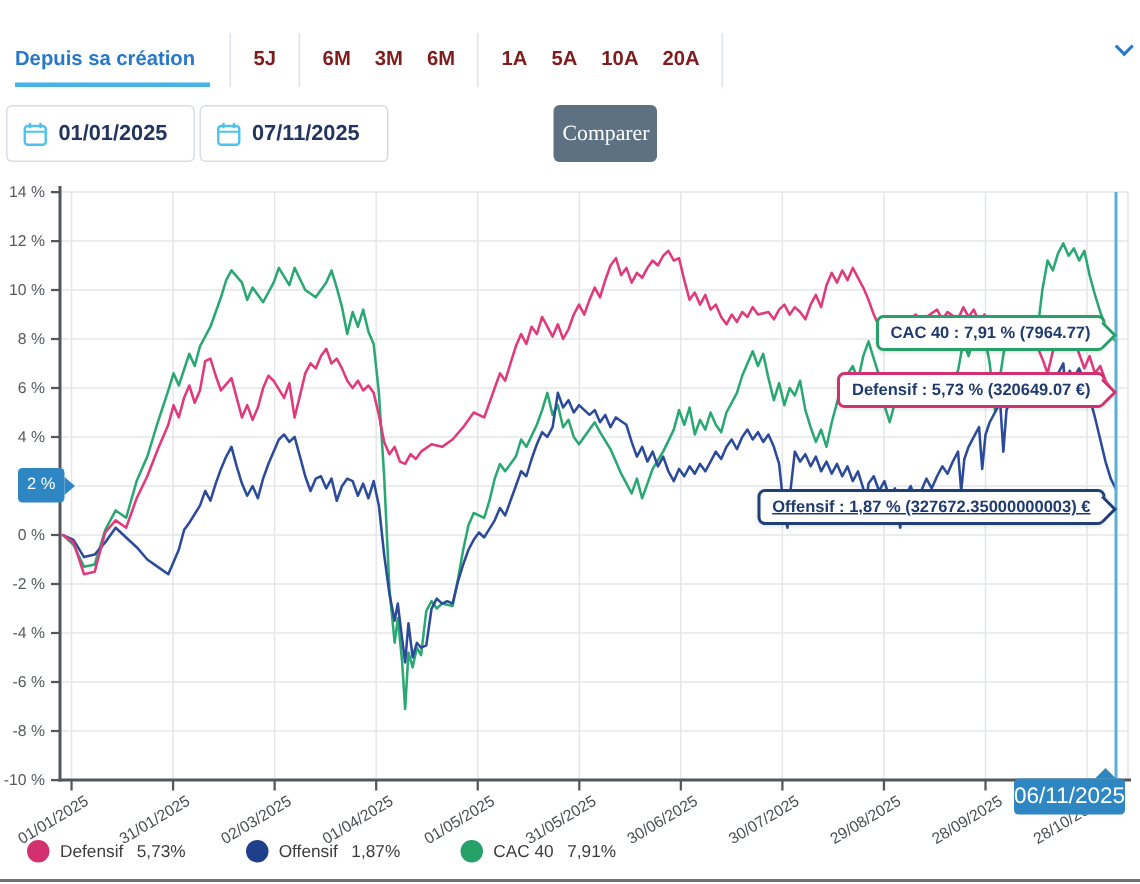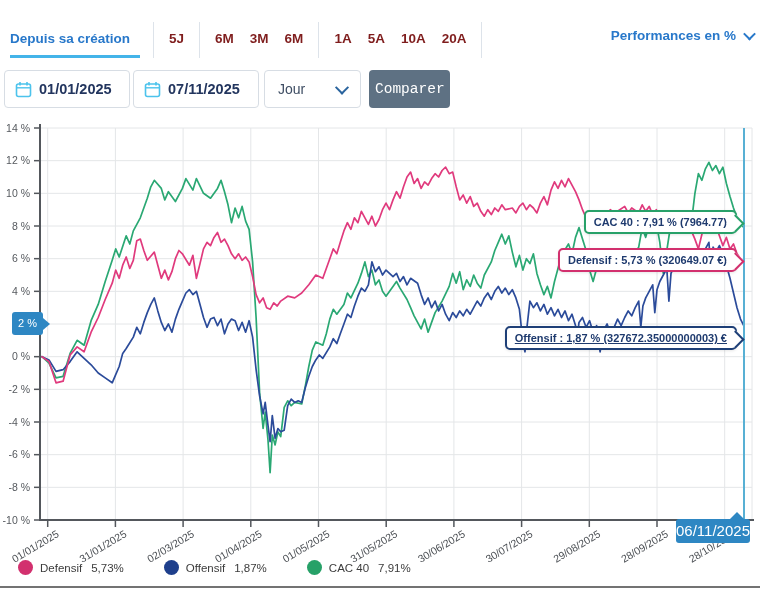--- a/index.html
+++ b/index.html
@@ -22,22 +22,22 @@
   .date-input{position:absolute;top:0;height:38px;border:1px solid #d7dde4;border-radius:4px;
               background:#fff;display:flex;align-items:center;padding:0 10px;box-sizing:border-box;cursor:pointer;}
   .date-input .val{font-size:14.5px;font-weight:600;color:#22355e;margin-left:7px;}
   .di-1{left:4px;width:126px;}
   .di-2{left:133px;width:126px;}
   .select{position:absolute;left:264px;top:0;width:97px;height:38px;border:1px solid #d7dde4;border-radius:4px;
           background:#fff;display:flex;align-items:center;justify-content:space-between;
           padding:0 13px;box-sizing:border-box;cursor:pointer;}
   .select .val{font-size:14px;color:#3e4d63;}
   .select .chev{color:#2a649e;width:8px;height:8px;}
-  .compare{position:absolute;left:369px;top:0;width:81px;height:38px;border:none;border-radius:4px;
-           background:#5e7183;color:#fff;font-size:14.5px;font-family:Liberation Mono, monospace;cursor:pointer;}
+  .compare{position:absolute;left:369px;top:0;width:69px;height:38px;border:none;border-radius:4px;
+           background:#5e7183;color:#fff;font-size:14.5px;font-family:Liberation Serif, serif;cursor:pointer;}
   
   svg.chart{position:absolute;left:0;top:118px;width:760px;height:447px;font-family:"Liberation Sans",sans-serif;}
   
   .y-badge{position:absolute;left:12px;top:312px;width:31px;height:23px;background:#2e87c3;color:#fff;
            font-size:11px;line-height:23px;text-align:center;border-radius:3px;z-index:5;}
   .y-badge::after{content:"";position:absolute;left:100%;top:50%;margin-top:-6px;
                   border-top:6px solid transparent;border-bottom:6px solid transparent;border-left:7px solid #2e87c3;}
   .x-badge{position:absolute;left:676px;top:519px;width:74px;height:24px;background:#2e87c3;color:#fff;
            font-size:15px;line-height:24px;text-align:center;border-radius:3px;z-index:5;}
   .x-badge::before{content:"";position:absolute;left:54px;top:-7px;
@@ -75,21 +75,20 @@
     <div class="tab">6M</div>
     <div class="tab-divider"></div>
     <div class="tab">1A</div>
     <div class="tab">5A</div>
     <div class="tab">10A</div>
     <div class="tab">20A</div>
     <div class="tab-divider"></div>
   </div>
 
   <div class="perf-dropdown">
-    <span>Performances en %</span>
     <span class="chev"></span>
   </div>
 
   <div class="controls">
     <div class="date-input di-1">
       <svg width="17" height="17" viewBox="0 0 17 17">
         <rect x="1.5" y="3" width="14" height="12.5" rx="2" fill="none" stroke="#4cc3ec" stroke-width="1.6"></rect>
         <line x1="5" y1="1" x2="5" y2="4.5" stroke="#4cc3ec" stroke-width="1.6"></line>
         <line x1="12" y1="1" x2="12" y2="4.5" stroke="#4cc3ec" stroke-width="1.6"></line>
         <line x1="1.5" y1="6.8" x2="15.5" y2="6.8" stroke="#4cc3ec" stroke-width="1.4"></line>
@@ -97,24 +96,20 @@
       <span class="val">01/01/2025</span>
     </div>
     <div class="date-input di-2">
       <svg width="17" height="17" viewBox="0 0 17 17">
         <rect x="1.5" y="3" width="14" height="12.5" rx="2" fill="none" stroke="#4cc3ec" stroke-width="1.6"></rect>
         <line x1="5" y1="1" x2="5" y2="4.5" stroke="#4cc3ec" stroke-width="1.6"></line>
         <line x1="12" y1="1" x2="12" y2="4.5" stroke="#4cc3ec" stroke-width="1.6"></line>
         <line x1="1.5" y1="6.8" x2="15.5" y2="6.8" stroke="#4cc3ec" stroke-width="1.4"></line>
       </svg>
       <span class="val">07/11/2025</span>
-    </div>
-    <div class="select">
-      <span class="val">Jour</span>
-      <span class="chev"></span>
     </div>
     <button class="compare">Comparer</button>
   </div>
 
   <svg class="chart" viewBox="0 0 760 447">
       <g>
         <line x1="47.7" x2="47.7" y1="10" y2="402" stroke="#e4e6e8" stroke-width="1"></line>
         <line x1="115.4" x2="115.4" y1="10" y2="402" stroke="#e4e6e8" stroke-width="1"></line>
         <line x1="183.10000000000002" x2="183.10000000000002" y1="10" y2="402" stroke="#e4e6e8" stroke-width="1"></line>
         <line x1="250.8" x2="250.8" y1="10" y2="402" stroke="#e4e6e8" stroke-width="1"></line>

